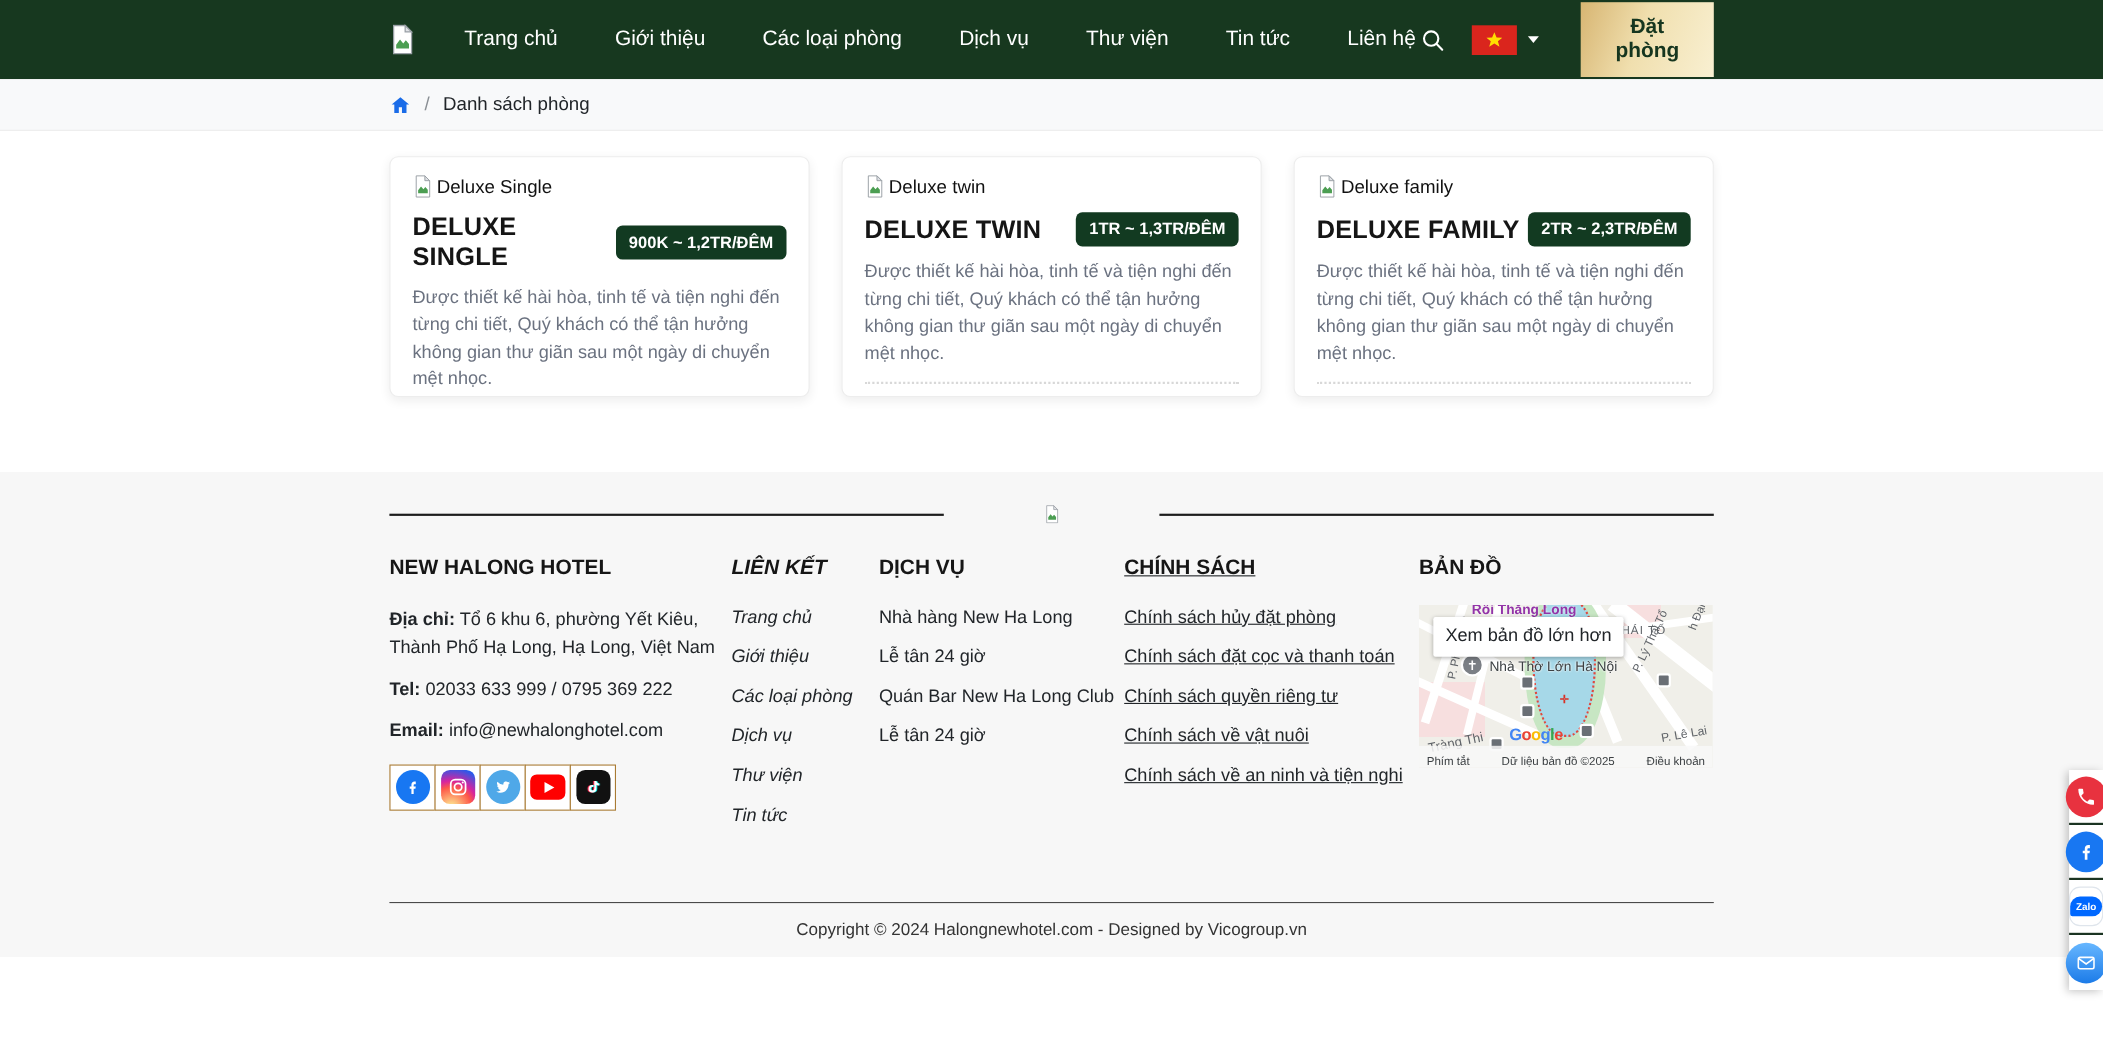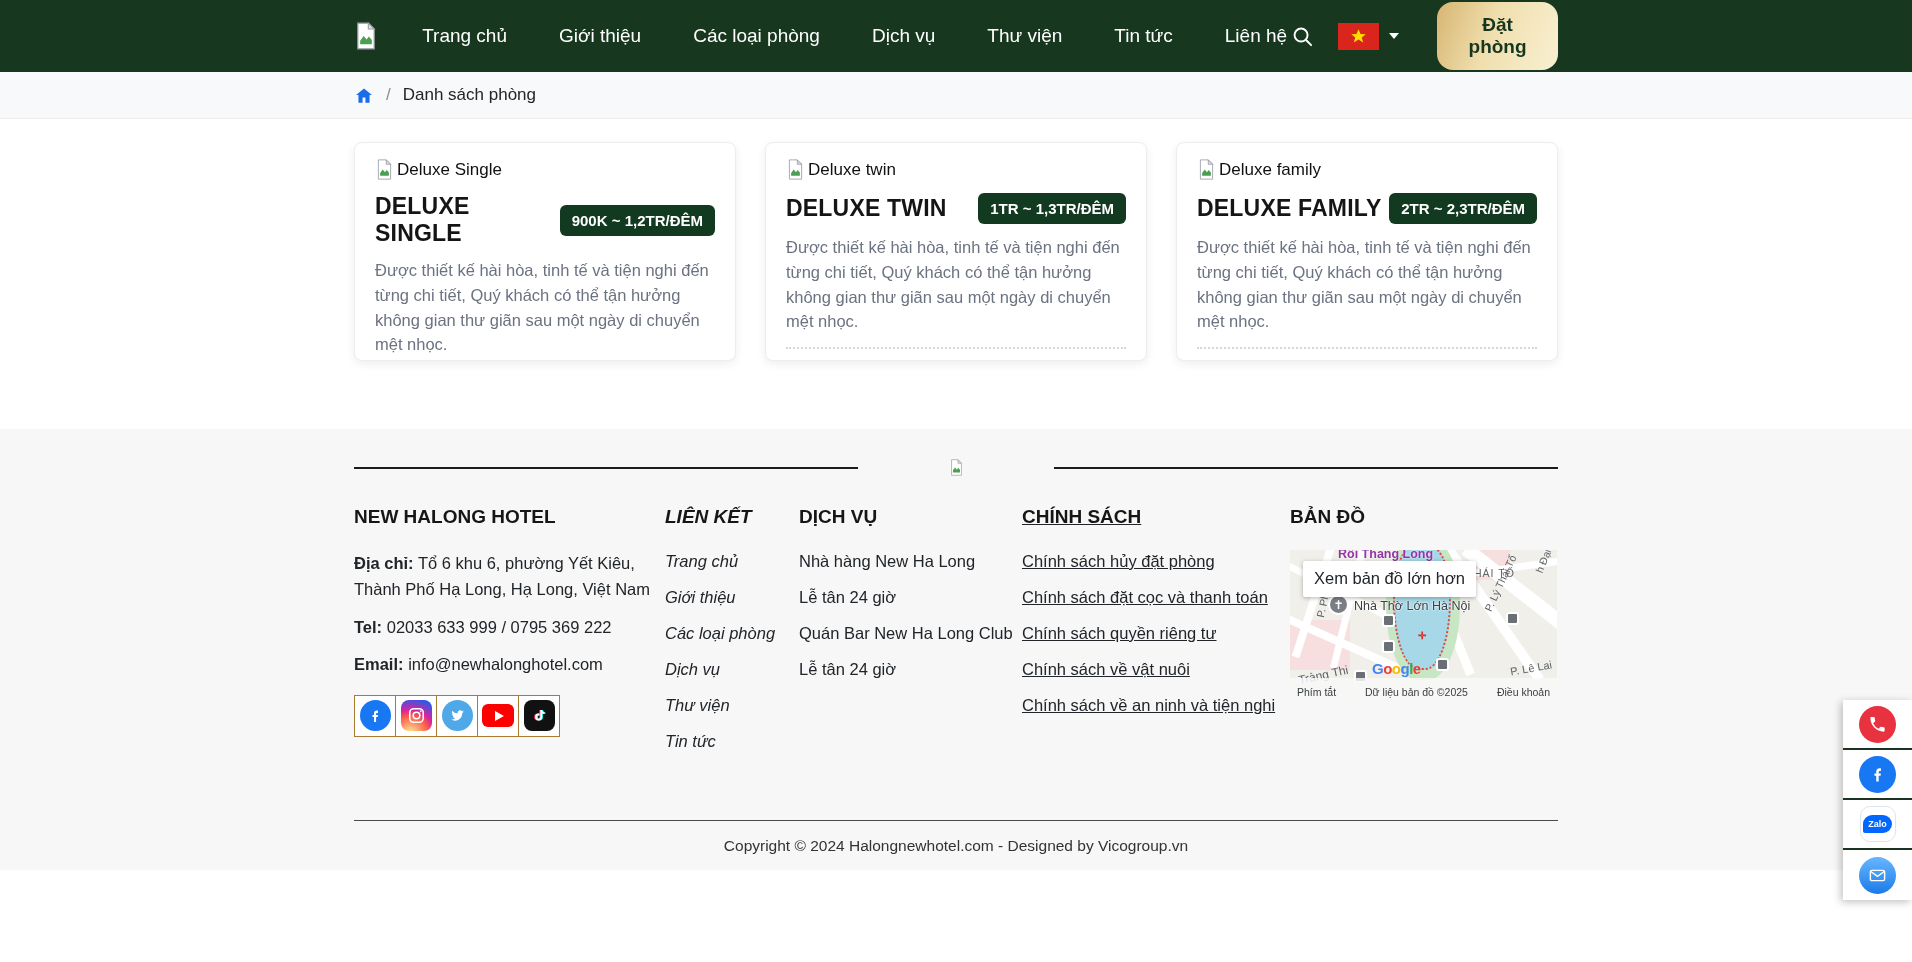--- a/index.html
+++ b/index.html
@@ -14,21 +14,21 @@
   .nav-inner { width:1204px; margin:0 auto; height:72px; display:flex; align-items:center; }
   .logo-broken { width:28px; height:32px; margin-right:42px; display:flex; align-items:center; }
   .nav-links { display:flex; gap:52px; }
   .nav-links a { color:#fff; font-size:19px; font-weight:500; text-decoration:none; white-space:nowrap; }
   .nav-right { margin-left:auto; display:flex; align-items:center; }
   .search-btn { background:none; border:none; cursor:pointer; padding:4px; display:flex; }
   .lang { display:flex; align-items:center; margin-left:20px; cursor:pointer; }
   .flag { width:41px; height:27px; background:#da251d; display:flex; align-items:center; justify-content:center; }
   .caret { width:0; height:0; border-left:5px solid transparent; border-right:5px solid transparent; border-top:6px solid #fff; margin-left:10px; }
   .book-btn {
-    margin-left:38px; border:none; cursor:pointer; border-radius:16px;
+    margin-left:38px; border:none; cursor:pointer; border-radius:0;
     background:linear-gradient(110deg,#d7b572 0%,#f0dfae 45%,#f9f0d2 100%);
     color:#16361f; font-weight:bold; font-size:19px; padding:12px 23px;
     font-family:"Liberation Sans", sans-serif;
   }
 
   
   .bc-bar { height:47px; background:#f8f9fa; border-bottom:1px solid #ececec; }
   .bc-inner { width:1204px; margin:0 auto; height:46px; display:flex; align-items:center; gap:12px; font-size:17px; }
   .bc-sep { color:#8a8f94; }
 
@@ -85,21 +85,21 @@
   .m-bus { position:absolute; width:13px; height:13px; border-radius:3px; background:#6a6f75; border:2px solid #fff; }
   .m-marker { position:absolute; color:#d93025; font-size:10px; font-weight:bold; }
   .m-google { position:absolute; bottom:21px; left:82px; font-size:15px; font-weight:bold; letter-spacing:-.5px; z-index:4; }
   .m-attr { position:absolute; left:0; right:0; bottom:0; height:20px; background:rgba(248,248,248,.85); display:flex; align-items:flex-end; justify-content:space-between; padding:0 7px; font-size:10.5px; color:#3c4043; z-index:4; }
   .m-attr span { cursor:pointer; }
 
   .footer-divider { width:1204px; margin:54px auto 0; border-top:1px solid #4a4a4a; }
   .copyright { text-align:center; font-size:15.5px; color:#333; padding:16px 0 15px; }
 
   
-  .float-stack { position:absolute; right:0; top:700px; width:69px; background:#fff; box-shadow:-2px 2px 8px rgba(0,0,0,.25);text-align:right; }
+  .float-stack { position:absolute; right:0; top:700px; width:31px; background:#fff; box-shadow:-2px 2px 8px rgba(0,0,0,.25);text-align:right; }
   .float-cell { height:50px; display:flex; align-items:center; justify-content:center; border-bottom:2px solid #1b3422; cursor:pointer; }
   .float-cell:last-child { border-bottom:none; }
   .fi { width:37px; height:37px; border-radius:50%; display:flex; align-items:center; justify-content:center; flex:none; }
   .fi-phone { background:#e8323f; }
   .fi-fb { background:#1877f2; }
   .fi-zalo { width:36px; height:36px; border-radius:10px; background:#fff; border:1px solid #dfe5ec; display:flex; align-items:center; justify-content:center; }
   .zalo-bubble { background:#0068ff; color:#fff; font-size:9px; font-weight:bold; padding:4px 5px; border-radius:9px 9px 9px 2px; }
   .fi-mail { background:linear-gradient(180deg,#67b7ff,#1c7be8); }
 
   .broken-sm svg { display:block; }

